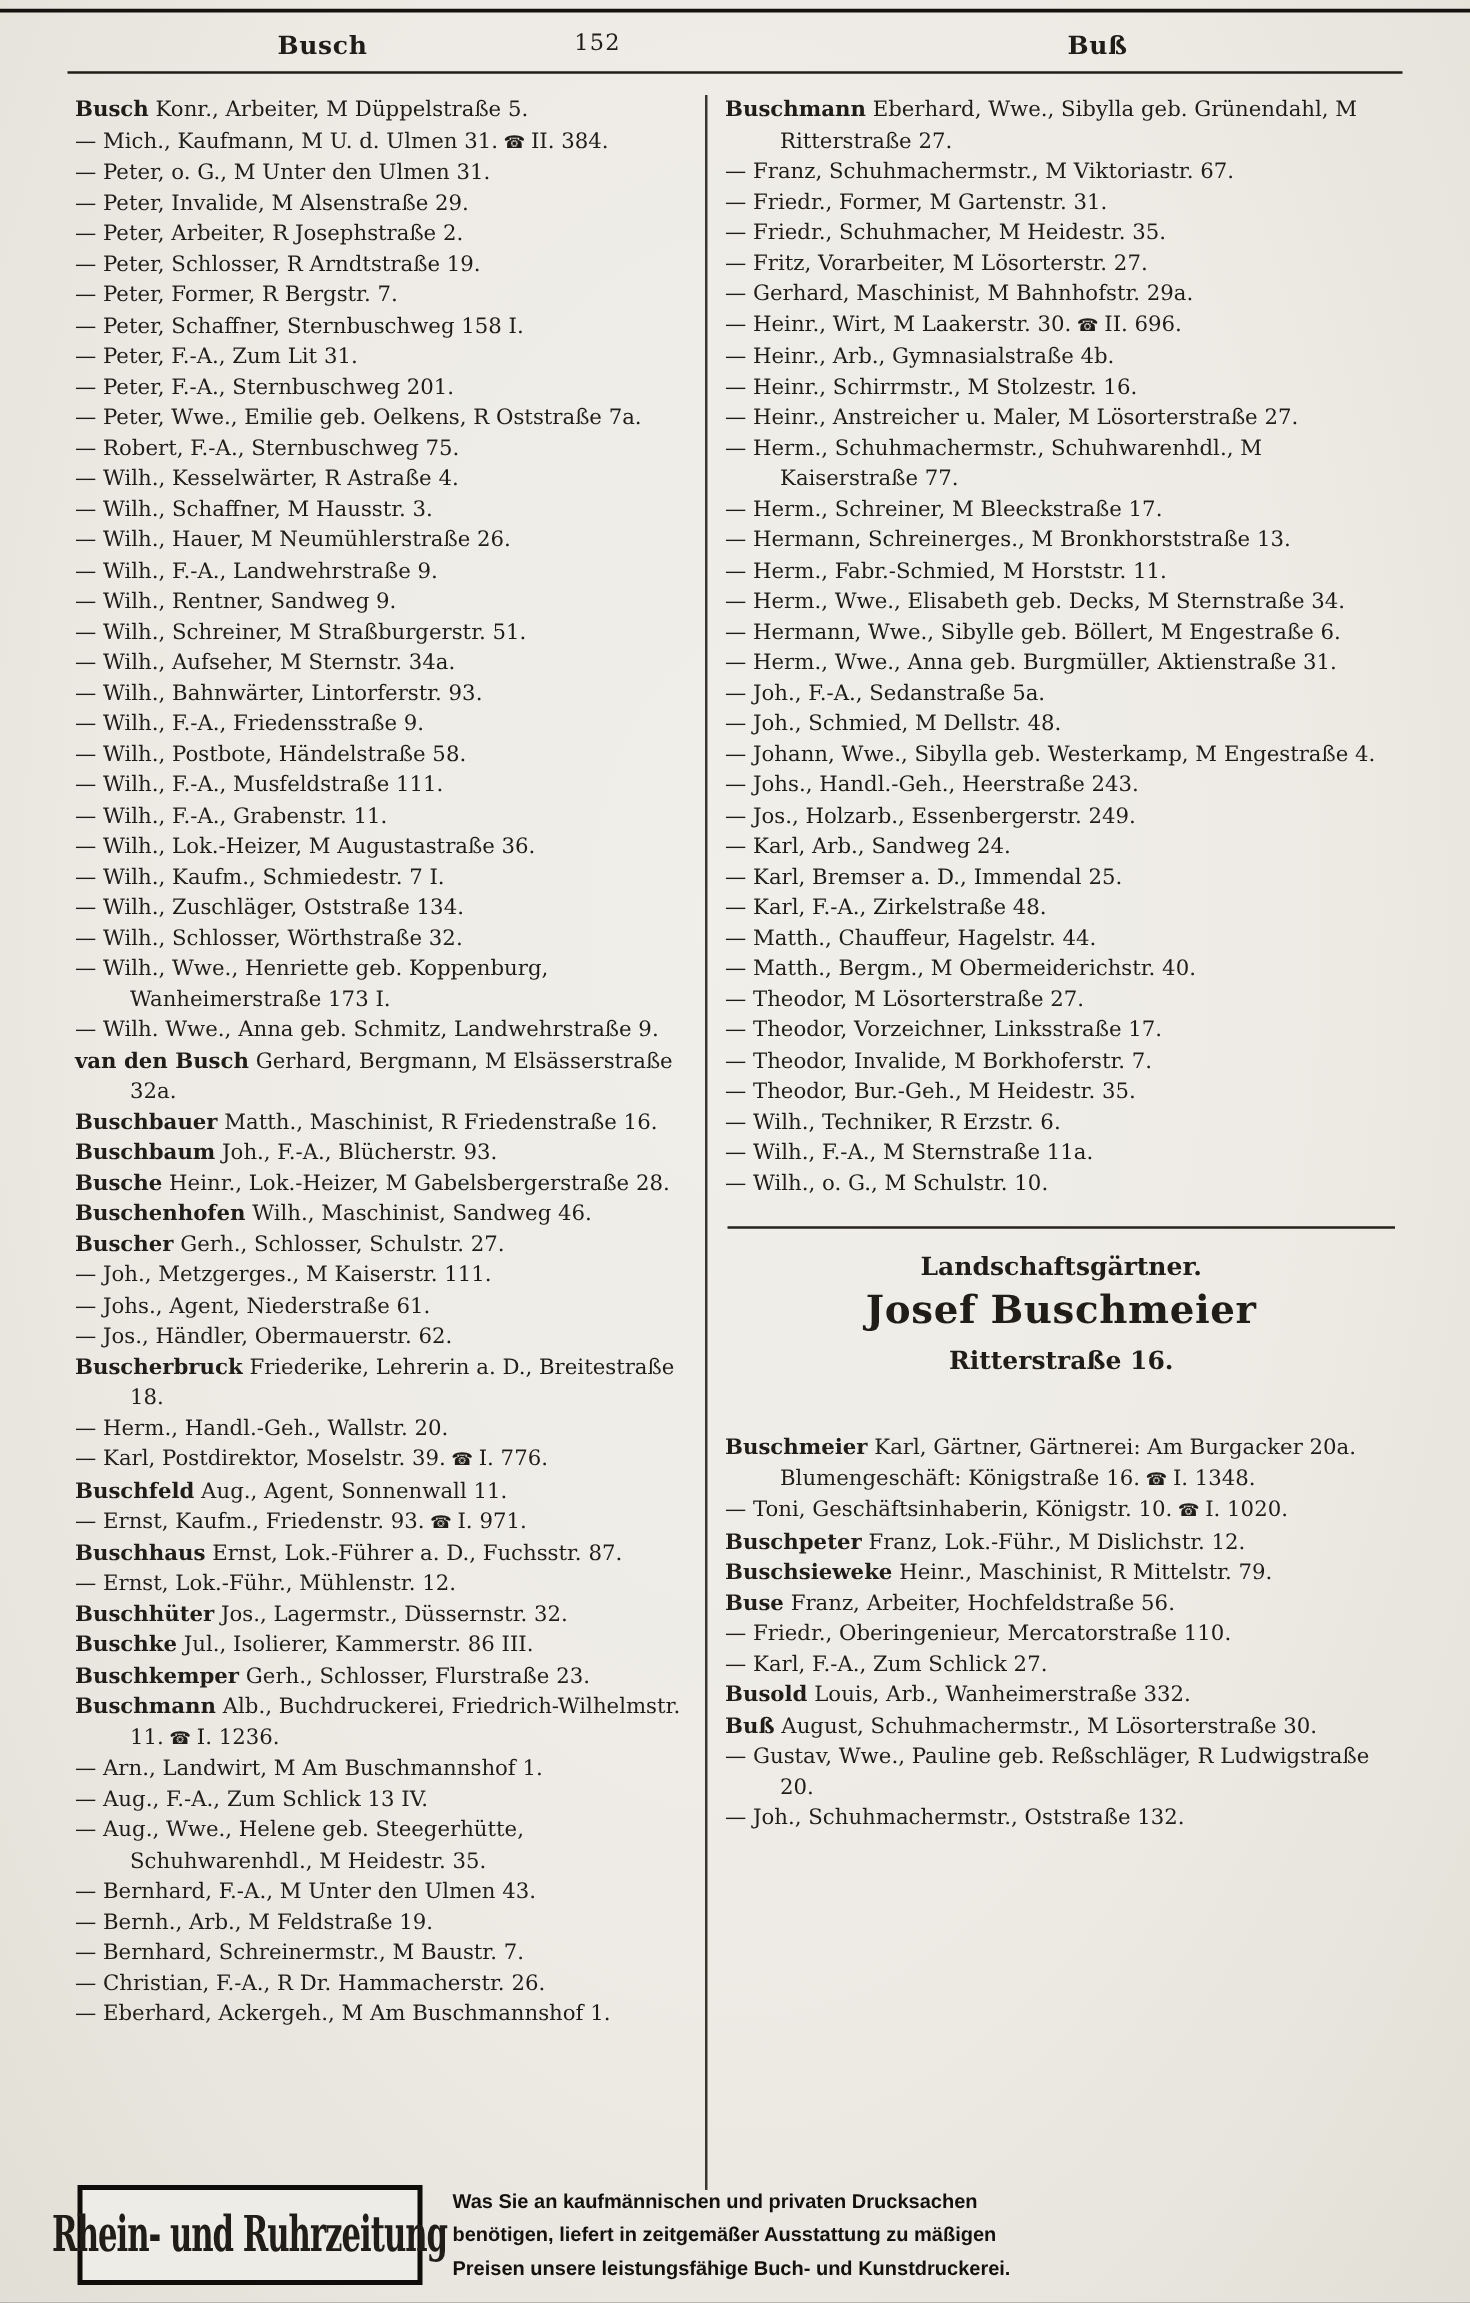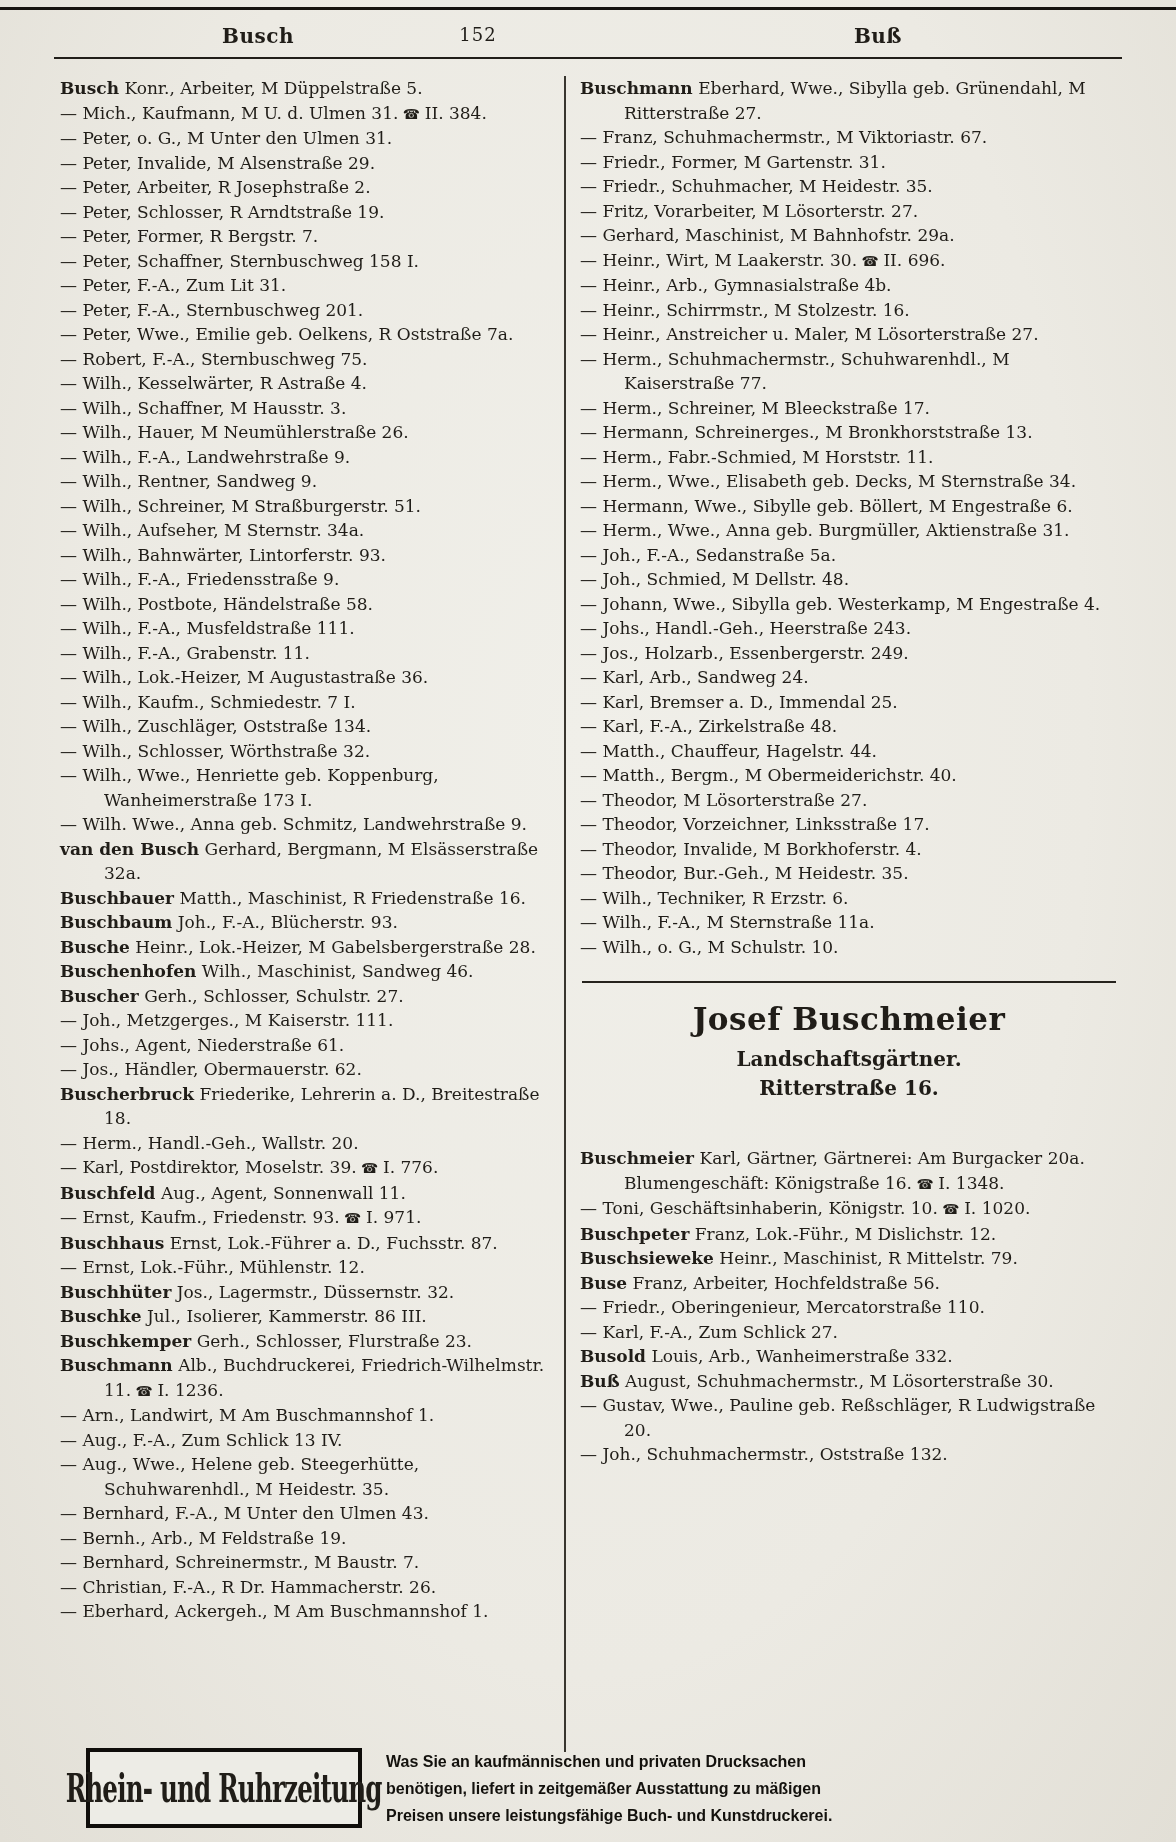--- a/index.html
+++ b/index.html
@@ -42,21 +42,20 @@
   .ad-line-2{font-size:20px;}
   .footer{
     position:absolute;left:62px;top:1746px;width:1054px;height:84px;
     display:flex;align-items:center;
   }
   .logo-box{
     flex:none;width:268px;height:72px;
     border:4px solid #0f0d0a;
     display:flex;align-items:center;justify-content:center;
     background:#edece6;
-    margin-left:24px;
   }
   .logo-text{
     font-weight:bold;font-size:30px;white-space:nowrap;
     letter-spacing:-1px;
     transform:scale(0.82,1.32);
     font-family:"DejaVu Serif", serif;
   }
   .footer-text{
     margin-left:24px;
     font-family:"Liberation Sans", sans-serif;
@@ -160,29 +159,29 @@
         <p class="entry"><span>— Johann, Wwe., Sibylla geb. Westerkamp, M Engestraße 4.</span></p>
         <p class="entry"><span>— Johs., Handl.-Geh., Heerstraße 243.</span></p>
         <p class="entry"><span>— Jos., Holzarb., Essenbergerstr. 249.</span></p>
         <p class="entry"><span>— Karl, Arb., Sandweg 24.</span></p>
         <p class="entry"><span>— Karl, Bremser a. D., Immendal 25.</span></p>
         <p class="entry"><span>— Karl, F.-A., Zirkelstraße 48.</span></p>
         <p class="entry"><span>— Matth., Chauffeur, Hagelstr. 44.</span></p>
         <p class="entry"><span>— Matth., Bergm., M Obermeiderichstr. 40.</span></p>
         <p class="entry"><span>— Theodor, M Lösorterstraße 27.</span></p>
         <p class="entry"><span>— Theodor, Vorzeichner, Linksstraße 17.</span></p>
-        <p class="entry"><span>— Theodor, Invalide, M Borkhoferstr. 4.</span></p>
+        <p class="entry"><span>— Theodor, Invalide, M Borkhoferstr. 7.</span></p>
         <p class="entry"><span>— Theodor, Bur.-Geh., M Heidestr. 35.</span></p>
         <p class="entry"><span>— Wilh., Techniker, R Erzstr. 6.</span></p>
         <p class="entry"><span>— Wilh., F.-A., M Sternstraße 11a.</span></p>
         <p class="entry"><span>— Wilh., o. G., M Schulstr. 10.</span></p>
         <div class="col-rule"></div>
         <div class="ad-box">
+          <div class="ad-line ad-line-1">Landschaftsgärtner.</div>
           <div class="ad-line ad-line-0">Josef Buschmeier</div>
-          <div class="ad-line ad-line-1">Landschaftsgärtner.</div>
           <div class="ad-line ad-line-2">Ritterstraße 16.</div>
         </div>
         <p class="entry"><span class="lead">Buschmeier</span> <span>Karl, Gärtner, Gärtnerei: Am Burgacker 20a. Blumengeschäft: Königstraße 16.</span><span class="phone-icon"> ☎ </span><span class="phone-num">I. 1348.</span></p>
         <p class="entry"><span>— Toni, Geschäftsinhaberin, Königstr. 10.</span><span class="phone-icon"> ☎ </span><span class="phone-num">I. 1020.</span></p>
         <p class="entry"><span class="lead">Buschpeter</span> <span>Franz, Lok.-Führ., M Dislichstr. 12.</span></p>
         <p class="entry"><span class="lead">Buschsieweke</span> <span>Heinr., Maschinist, R Mittelstr. 79.</span></p>
         <p class="entry"><span class="lead">Buse</span> <span>Franz, Arbeiter, Hochfeldstraße 56.</span></p>
         <p class="entry"><span>— Friedr., Oberingenieur, Mercatorstraße 110.</span></p>
         <p class="entry"><span>— Karl, F.-A., Zum Schlick 27.</span></p>
         <p class="entry"><span class="lead">Busold</span> <span>Louis, Arb., Wanheimerstraße 332.</span></p>

